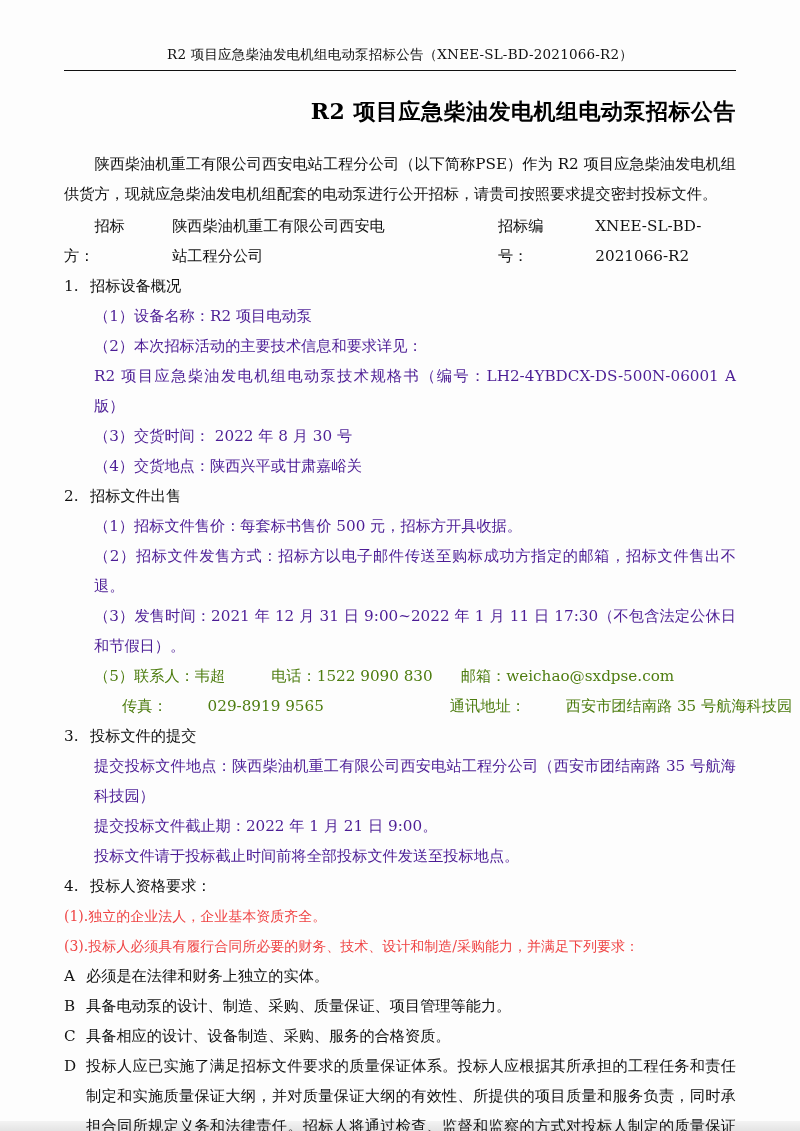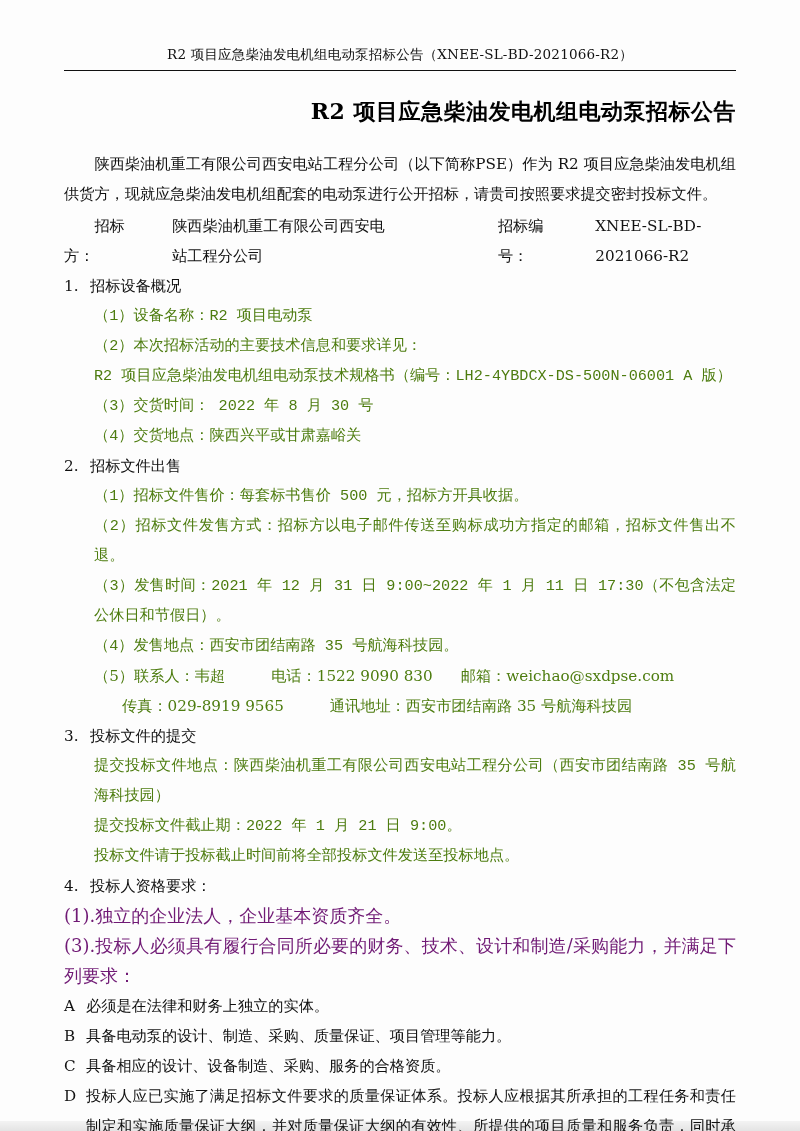--- a/index.html
+++ b/index.html
@@ -82,30 +82,29 @@
     flex: 0 0 26px;
   }
   .num-item .body {
     flex: 1 1 auto;
     text-align: justify;
     text-justify: inter-ideograph;
   }
   .sub {
     font-size: 15.2px;
     line-height: 30px;
-    color: #4d7c0f;
+    color: #4c1d95;
     margin-left: 30px;
     text-align: justify;
     text-justify: inter-ideograph;
-    font-family: Liberation Mono, monospace;
   }
   .plain {
-    font-size: 18px;
-    line-height: 30px;
-    color: #701a75;
+    font-size: 14px;
+    line-height: 30px;
+    color: #ef4444;
     text-align: justify;
     text-justify: inter-ideograph;
   }
   .letter-item {
     display: flex;
     font-size: 15.2px;
     line-height: 30px;
     color: #111;
   }
   .letter-item .ltr {
@@ -120,21 +119,21 @@
   .contact-line {
     display: flex;
     font-size: 15.2px;
     line-height: 30px;
     color: #4d7c0f;
     margin-left: 30px;
   }
   .contact-line .seg { white-space: nowrap; }
   .gap-md { width: 28px; flex: 0 0 28px; }
   .gap-lg { width: 46px; flex: 0 0 46px; }
-  .indent3 { margin-left: 58px; }
+  .indent3 { margin-left: 58px; gap: 40px; }
   .bottom-edge {
     position: absolute;
     left: 0;
     bottom: 0;
     width: 800px;
     height: 10px;
     background: linear-gradient(to bottom, rgba(0,0,0,0.04), rgba(0,0,0,0.10));
   }
 </style>
 </head>
@@ -169,21 +168,20 @@
       <div class="sub">（3）交货时间：  2022 年 8 月 30 号</div>
       <div class="sub">（4）交货地点：陕西兴平或甘肃嘉峪关</div>
 
       <div class="num-item">
         <span class="num">2.</span>
         <span class="body">招标文件出售</span>
       </div>
       <div class="sub">（1）招标文件售价：每套标书售价 500 元，招标方开具收据。</div>
       <div class="sub">（2）招标文件发售方式：招标方以电子邮件传送至购标成功方指定的邮箱，招标文件售出不退。</div>
       <div class="sub">（3）发售时间：2021 年 12 月 31 日 9:00~2022 年 1 月 11 日 17:30（不包含法定公休日和节假日）。</div>
-      <div class="sub">（4）发售地点：西安市团结南路 35 号航海科技园。</div>
 
       <div class="contact-line">
         <span class="seg">（5）联系人：</span>
         <span class="seg">韦超</span>
         <span class="gap-lg"></span>
         <span class="seg">电话：</span>
         <span class="seg">1522 9090 830</span>
         <span class="gap-md"></span>
         <span class="seg">邮箱：</span>
         <span class="seg">weichao@sxdpse.com</span>

